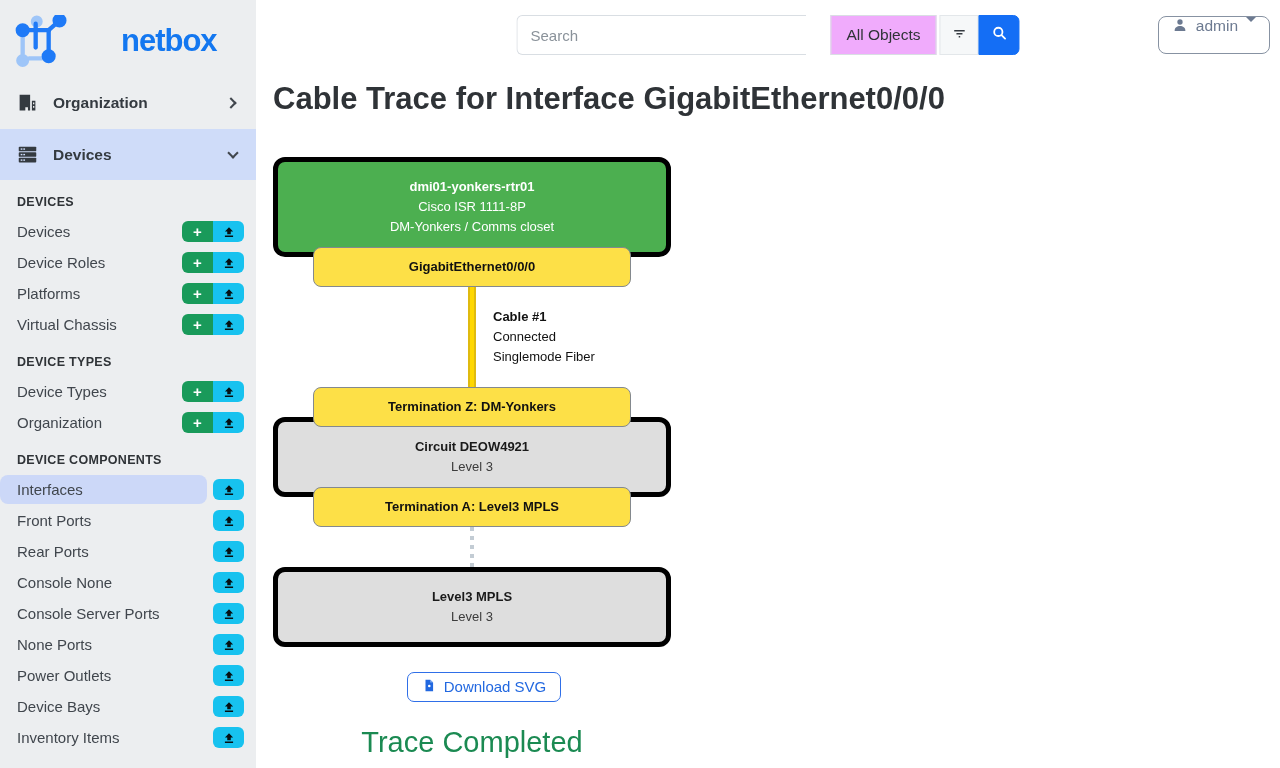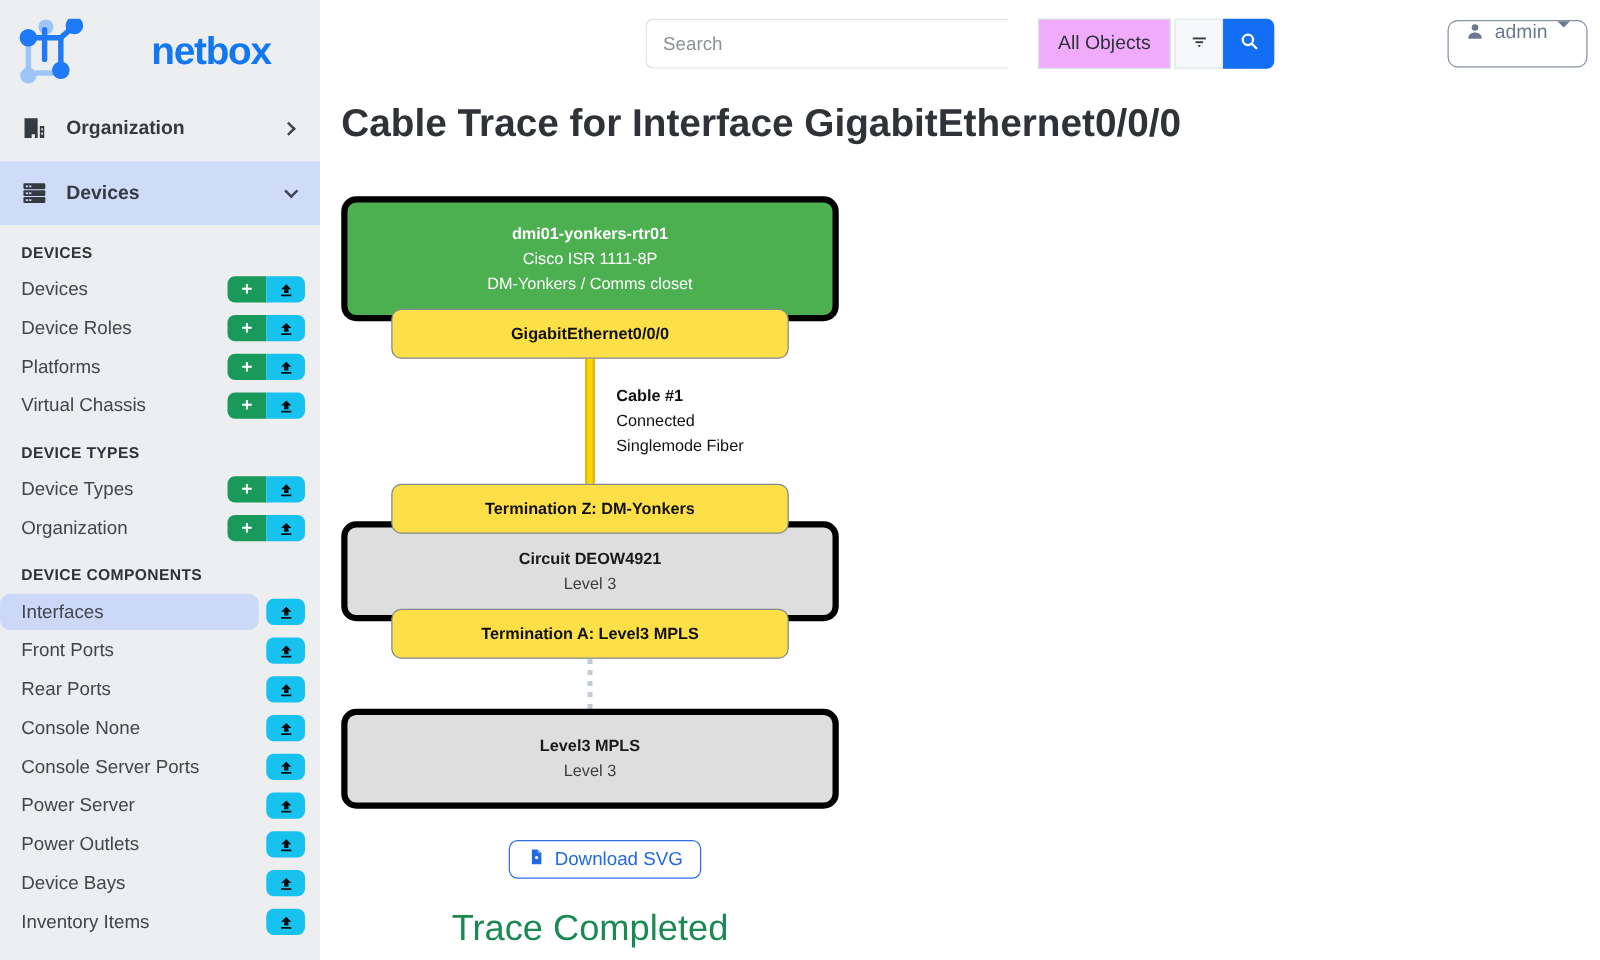--- a/index.html
+++ b/index.html
@@ -255,21 +255,21 @@
   </div>
   <div class="side-row">
     <span class="side-label">Console Server Ports</span>
     <span class="btn-up solo">
         <svg viewBox="0 0 24 24" width="14" height="14" fill="#061013">
           <path d="M9 16h6v-5h4l-7-7-7 7h4zM5 18h14v2.5H5z"></path>
         </svg>
       </span>
   </div>
   <div class="side-row">
-    <span class="side-label">Power Server</span>
+    <span class="side-label">None Ports</span>
     <span class="btn-up solo">
         <svg viewBox="0 0 24 24" width="14" height="14" fill="#061013">
           <path d="M9 16h6v-5h4l-7-7-7 7h4zM5 18h14v2.5H5z"></path>
         </svg>
       </span>
   </div>
   <div class="side-row">
     <span class="side-label">Power Outlets</span>
     <span class="btn-up solo">
         <svg viewBox="0 0 24 24" width="14" height="14" fill="#061013">

